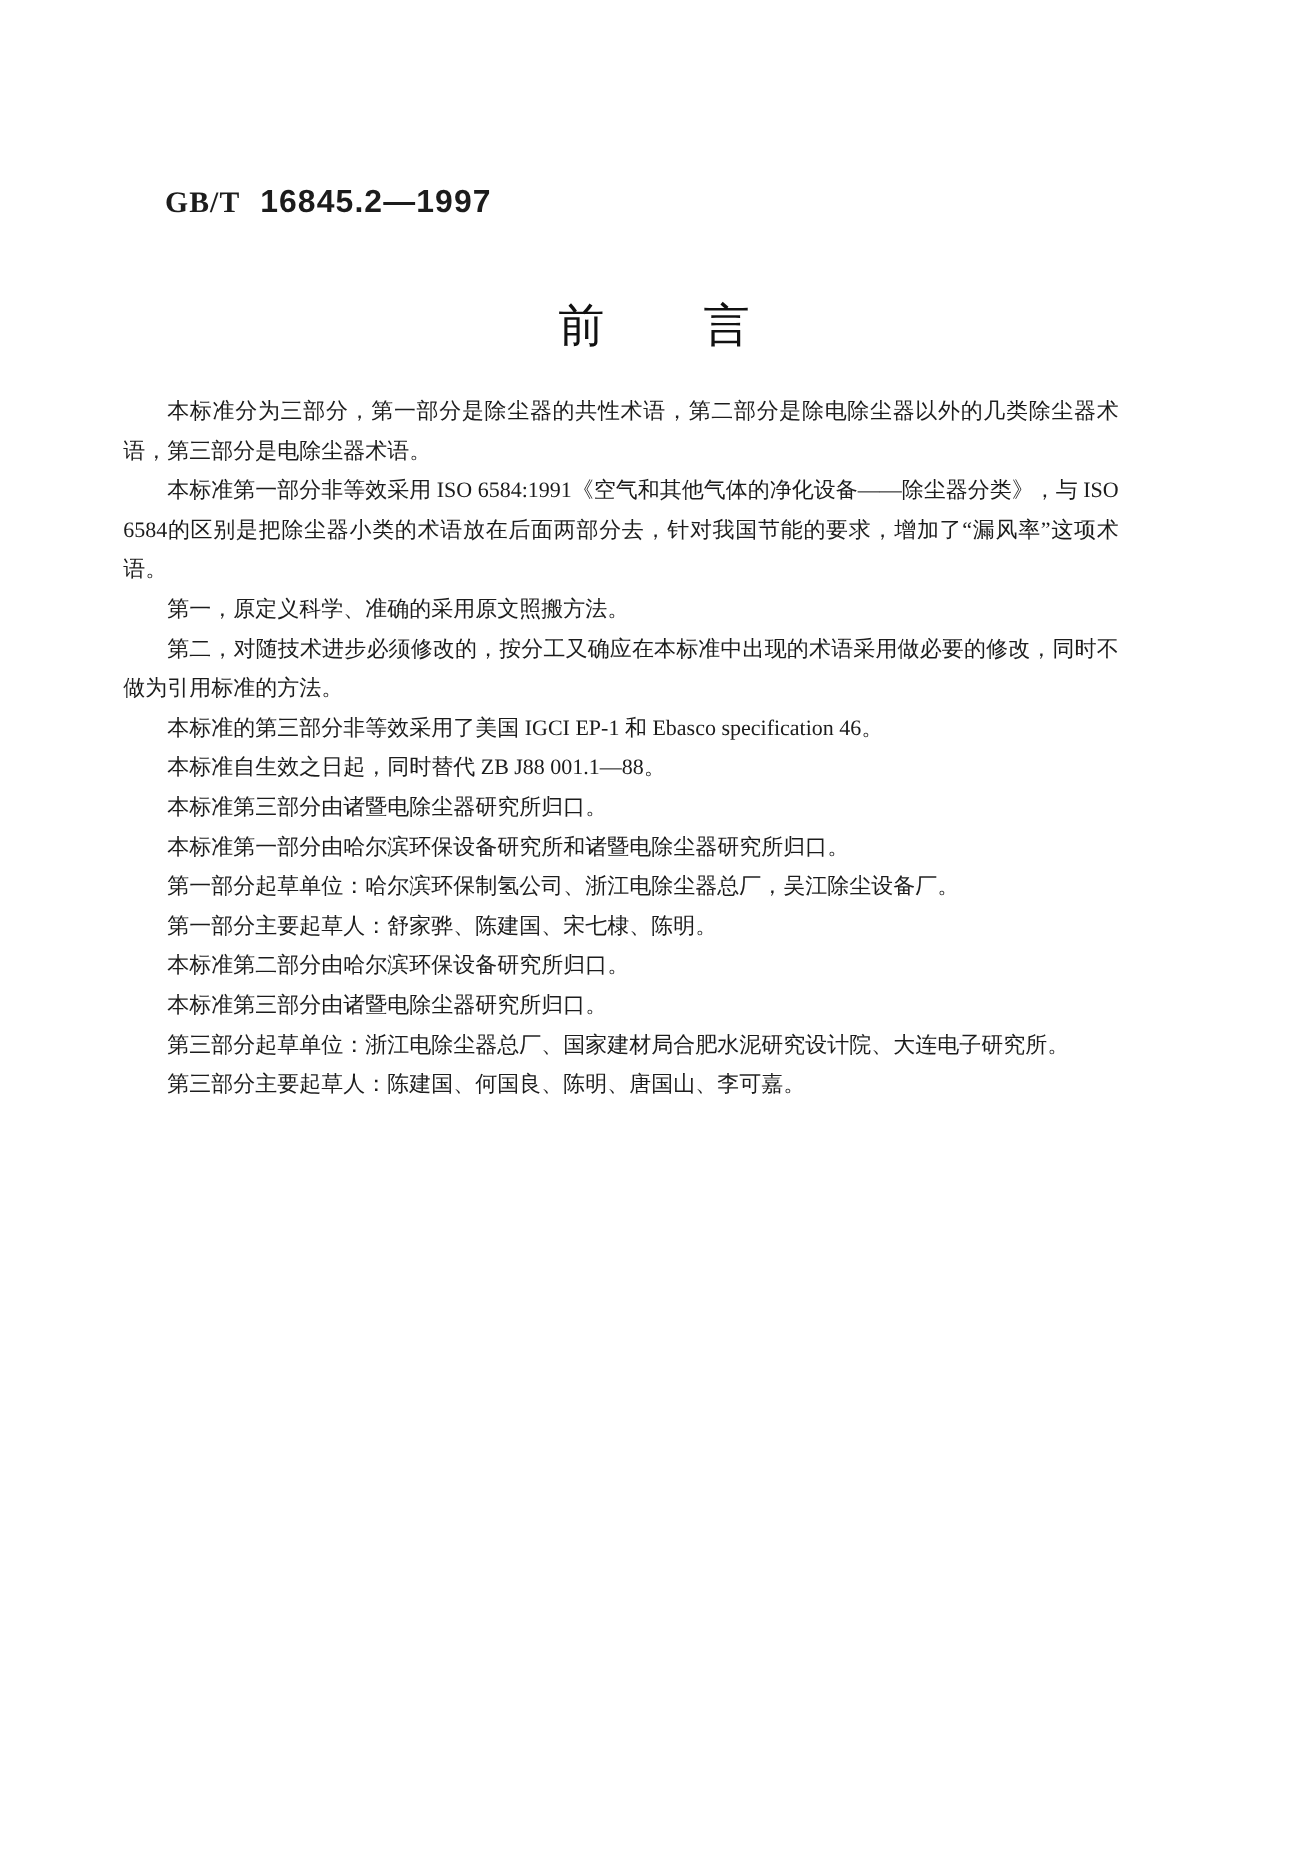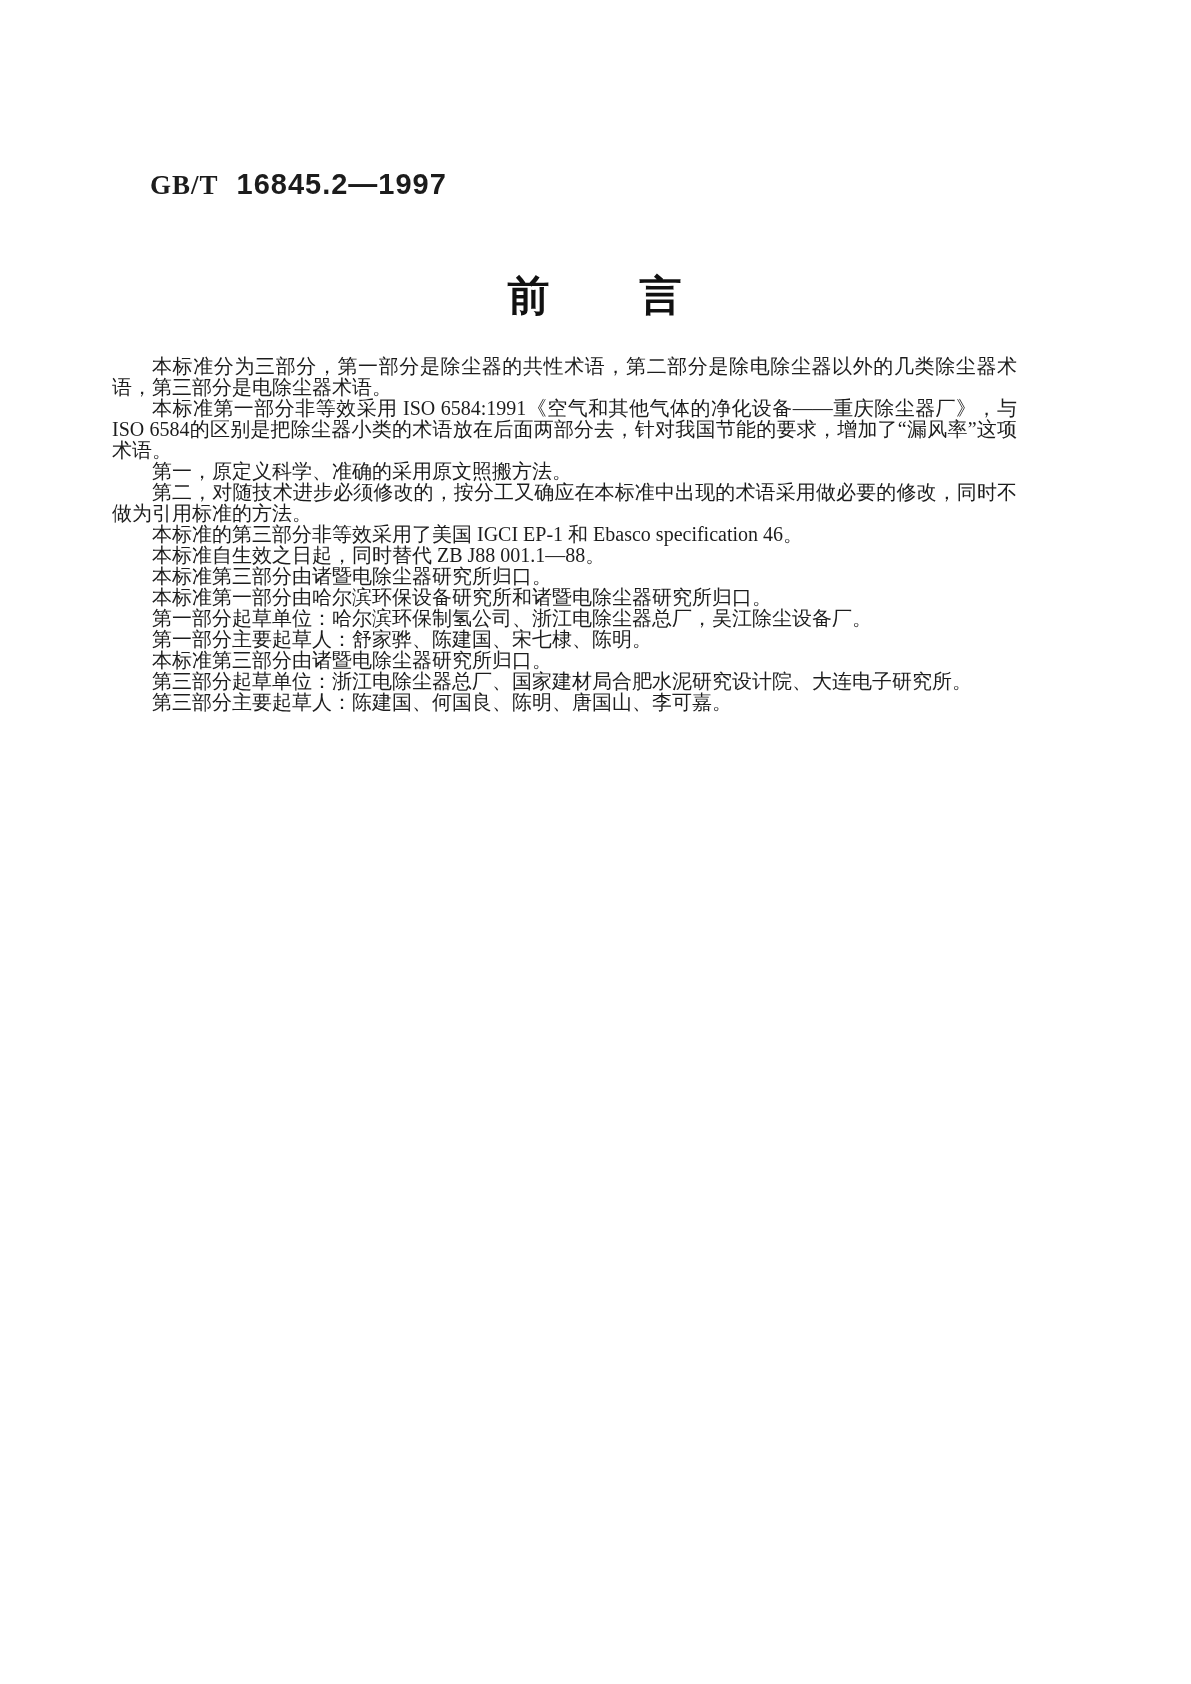--- a/index.html
+++ b/index.html
@@ -36,31 +36,31 @@
     margin-left: 18px;
   }
   .doc-title {
     position: absolute;
     left: 0;
     top: 268px;
     width: 100%;
     margin: 0;
     text-align: center;
     font-size: 42px;
-    font-weight: bold;
+    font-weight: normal;
     letter-spacing: 2px;
     color: #111;
   }
   .doc-body {
     position: absolute;
     left: 112px;
     top: 356px;
     width: 905px;
     font-size: 20px;
-    line-height: 21px;
+    line-height: 36px;
     text-align: justify;
   }
   .doc-body p {
     margin: 0;
     padding: 0;
     text-indent: 2em;
   }
   .page-number {
     position: absolute;
     left: 1028px;
@@ -76,29 +76,30 @@
 <div class="page">
 
   <div class="header-code">
     <span class="code-prefix">GB/T</span><span class="code-number">16845.2—1997</span>
   </div>
 
   <h1 class="doc-title">前　　言</h1>
 
   <div class="doc-body">
     <p>本标准分为三部分，第一部分是除尘器的共性术语，第二部分是除电除尘器以外的几类除尘器术语，第三部分是电除尘器术语。</p>
-    <p>本标准第一部分非等效采用 ISO 6584:1991《空气和其他气体的净化设备——重庆除尘器厂》，与 ISO 6584的区别是把除尘器小类的术语放在后面两部分去，针对我国节能的要求，增加了“漏风率”这项术语。</p>
+    <p>本标准第一部分非等效采用 ISO 6584:1991《空气和其他气体的净化设备——除尘器分类》，与 ISO 6584的区别是把除尘器小类的术语放在后面两部分去，针对我国节能的要求，增加了“漏风率”这项术语。</p>
     <p>第一，原定义科学、准确的采用原文照搬方法。</p>
     <p>第二，对随技术进步必须修改的，按分工又确应在本标准中出现的术语采用做必要的修改，同时不做为引用标准的方法。</p>
     <p>本标准的第三部分非等效采用了美国 IGCI EP-1 和 Ebasco specification 46。</p>
     <p>本标准自生效之日起，同时替代 ZB J88 001.1—88。</p>
     <p>本标准第三部分由诸暨电除尘器研究所归口。</p>
     <p>本标准第一部分由哈尔滨环保设备研究所和诸暨电除尘器研究所归口。</p>
     <p>第一部分起草单位：哈尔滨环保制氢公司、浙江电除尘器总厂，吴江除尘设备厂。</p>
     <p>第一部分主要起草人：舒家骅、陈建国、宋七棣、陈明。</p>
+    <p>本标准第二部分由哈尔滨环保设备研究所归口。</p>
     <p>本标准第三部分由诸暨电除尘器研究所归口。</p>
     <p>第三部分起草单位：浙江电除尘器总厂、国家建材局合肥水泥研究设计院、大连电子研究所。</p>
     <p>第三部分主要起草人：陈建国、何国良、陈明、唐国山、李可嘉。</p>
   </div>
 
   <div class="page-number">I</div>
 
 </div>
 
 </body></html>

